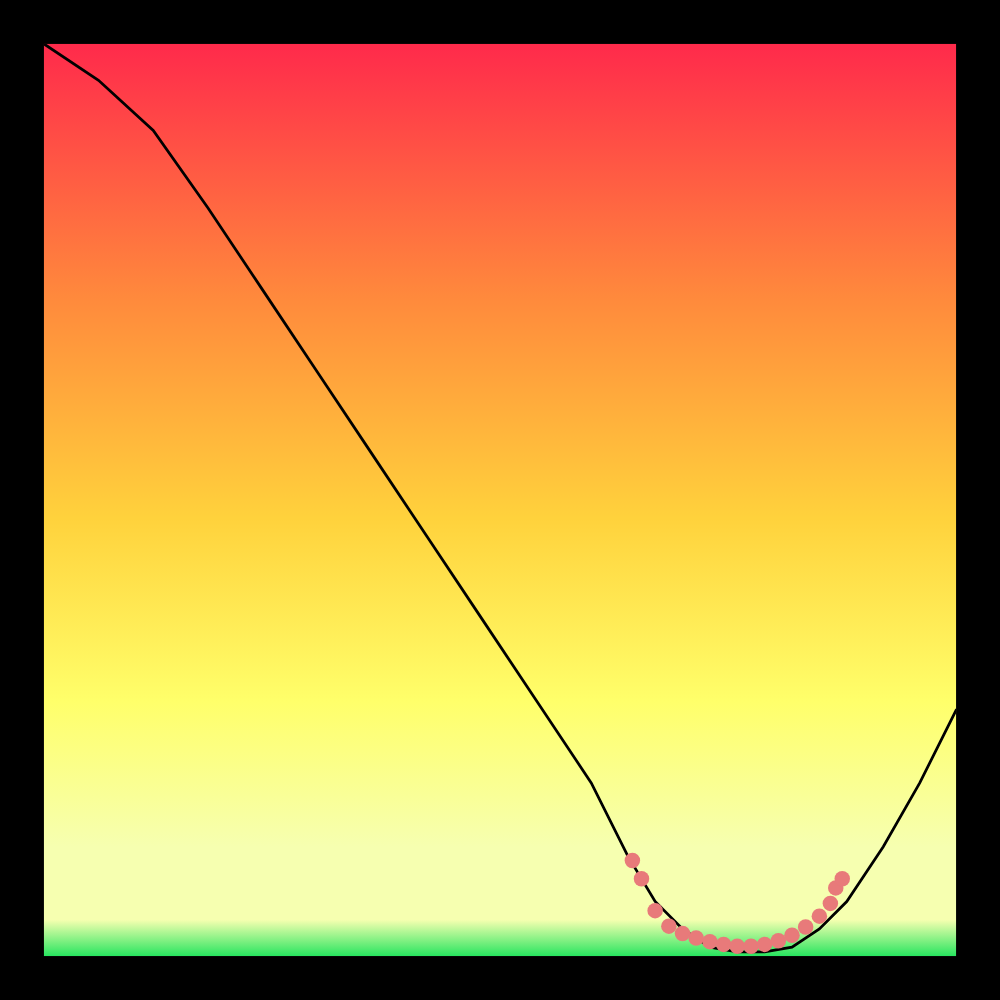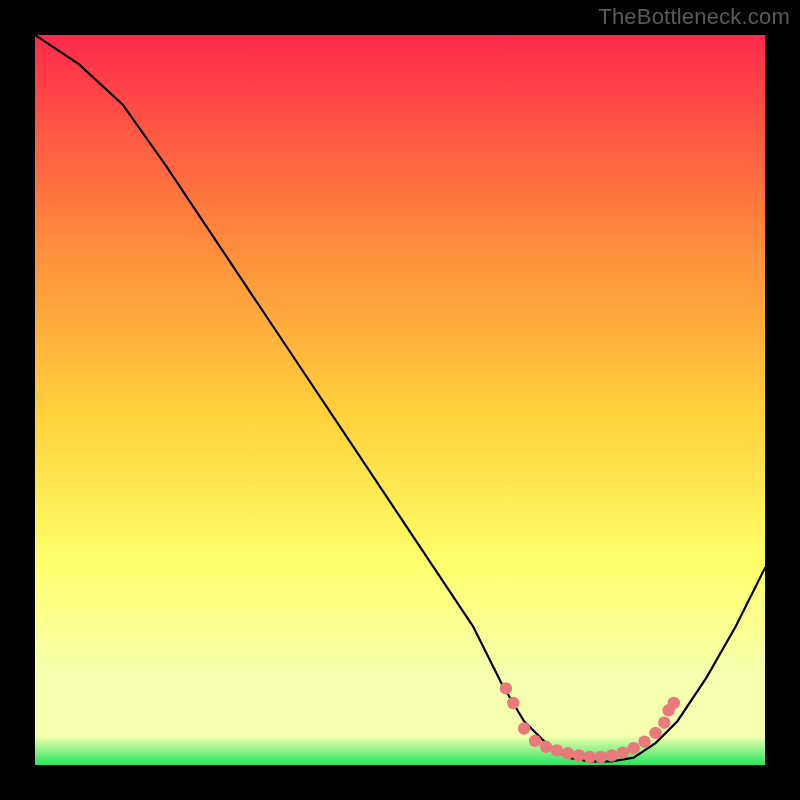--- a/index.html
+++ b/index.html
@@ -32,21 +32,20 @@
     top: 35px;
     width: 730px;
     height: 730px;
   }
   svg { display: block; }
 </style>
 </head>
 <body>
 
 <div class="outer">
-  <div class="watermark">TheBottleneck.com</div>
 
   <div class="plot-container">
     <svg id="chart-svg" width="730" height="730" viewBox="0 0 730 730">
       <defs>
         <linearGradient id="bg-grad" x1="0" y1="0" x2="0" y2="1">
           <stop id="g0" offset="0%" stop-color="#ff2a4b"></stop>
           <stop id="g1" offset="28%" stop-color="#ff8a3c"></stop>
           <stop id="g2" offset="52%" stop-color="#ffd23c"></stop>
           <stop id="g3" offset="72%" stop-color="#ffff6a"></stop>
           <stop id="g4" offset="88%" stop-color="#f6ffb0"></stop>

